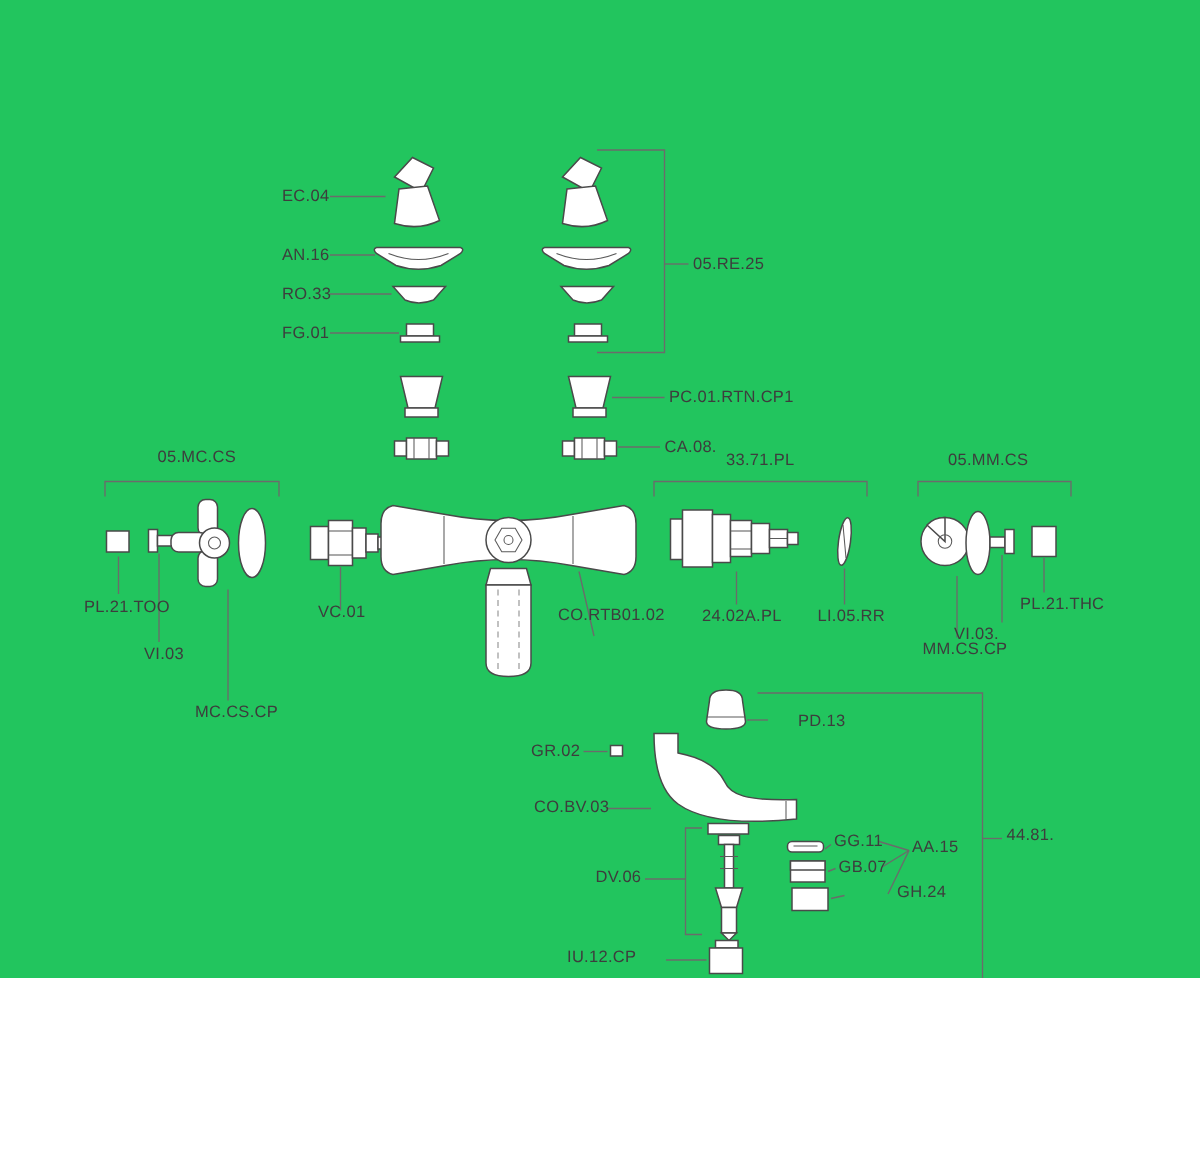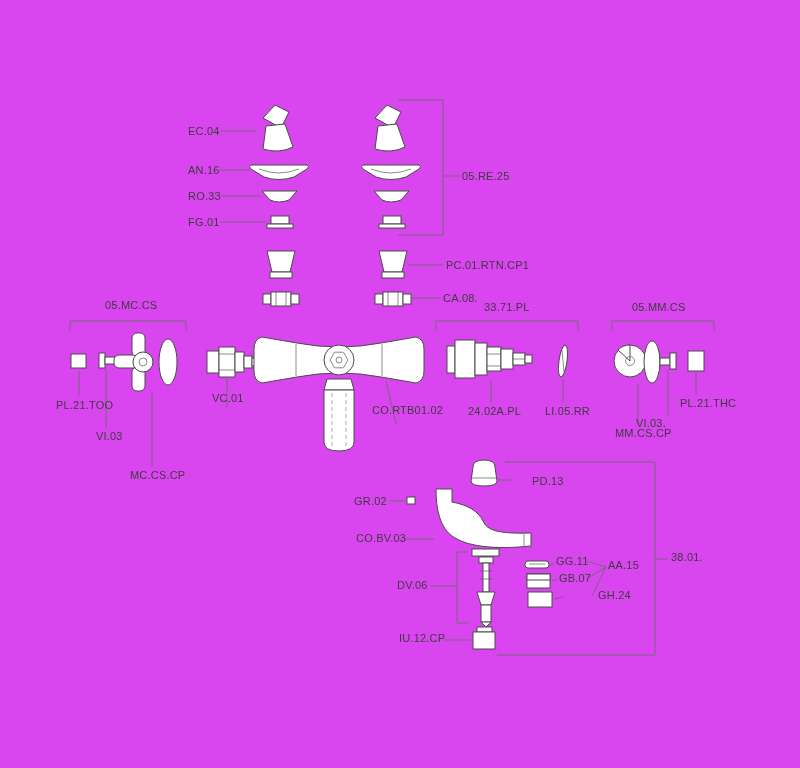--- a/index.html
+++ b/index.html
@@ -1,17 +1,17 @@
 <!DOCTYPE html>
 <html><head>
 <meta charset="utf-8">
 <style>
   html,body{margin:0;padding:0;background:#ffffff;}
   .stage{
-    position:relative;width:800px;height:768px;background:#d946ef;
+    position:relative;width:800px;height:652px;background:#22c55e;
     font-family:"Liberation Sans",sans-serif;overflow:hidden;
   }
   .stage svg{position:absolute;left:0;top:0;}
   .lbl{
     position:absolute;font-size:11px;line-height:12px;color:#3d3d3d;
     white-space:nowrap;letter-spacing:.2px;
   }
   .leader{stroke:#6b6b6b;stroke-width:.9;fill:none;}
   .part{stroke:#4a4a4a;stroke-width:1;fill:#ffffff;}
   .thin{stroke:#5a5a5a;stroke-width:.7;fill:none;}
@@ -214,32 +214,32 @@
   <div class="lbl" style="left:188px;top:190px">RO.33</div>
   <div class="lbl" style="left:188px;top:216px">FG.01</div>
   <div class="lbl" style="left:462px;top:170px">05.RE.25</div>
   <div class="lbl" style="left:446px;top:259px">PC.01.RTN.CP1</div>
   <div class="lbl" style="left:443px;top:292px">CA.08.</div>
   <div class="lbl" style="left:105px;top:299px">05.MC.CS</div>
   <div class="lbl" style="left:484px;top:301px">33.71.PL</div>
   <div class="lbl" style="left:632px;top:301px">05.MM.CS</div>
   <div class="lbl" style="left:56px;top:399px">PL.21.TOO</div>
   <div class="lbl" style="left:96px;top:430px">VI.03</div>
-  <div class="lbl" style="left:212px;top:392px">VC.01</div>
+  <div class="lbl" style="left:212px;top:402px">VC.01</div>
   <div class="lbl" style="left:130px;top:469px">MC.CS.CP</div>
   <div class="lbl" style="left:372px;top:404px">CO.RTB01.02</div>
   <div class="lbl" style="left:468px;top:405px">24.02A.PL</div>
   <div class="lbl" style="left:545px;top:405px">LI.05.RR</div>
   <div class="lbl" style="left:680px;top:397px">PL.21.THC</div>
   <div class="lbl" style="left:636px;top:417px">VI.03.</div>
   <div class="lbl" style="left:615px;top:427px">MM.CS.CP</div>
   <div class="lbl" style="left:532px;top:475px">PD.13</div>
   <div class="lbl" style="left:354px;top:495px">GR.02</div>
   <div class="lbl" style="left:356px;top:532px">CO.BV.03</div>
   <div class="lbl" style="left:397px;top:579px">DV.06</div>
   <div class="lbl" style="left:556px;top:555px">GG.11</div>
   <div class="lbl" style="left:559px;top:572px">GB.07</div>
   <div class="lbl" style="left:598px;top:589px">GH.24</div>
   <div class="lbl" style="left:608px;top:559px">AA.15</div>
-  <div class="lbl" style="left:671px;top:551px">38.01.</div>
-  <div class="lbl" style="left:399px;top:632px">IU.12.CP</div>
+  <div class="lbl" style="left:671px;top:551px">44.81.</div>
+  <div class="lbl" style="left:378px;top:632px">IU.12.CP</div>
 
 </div>
 
 </body></html>

